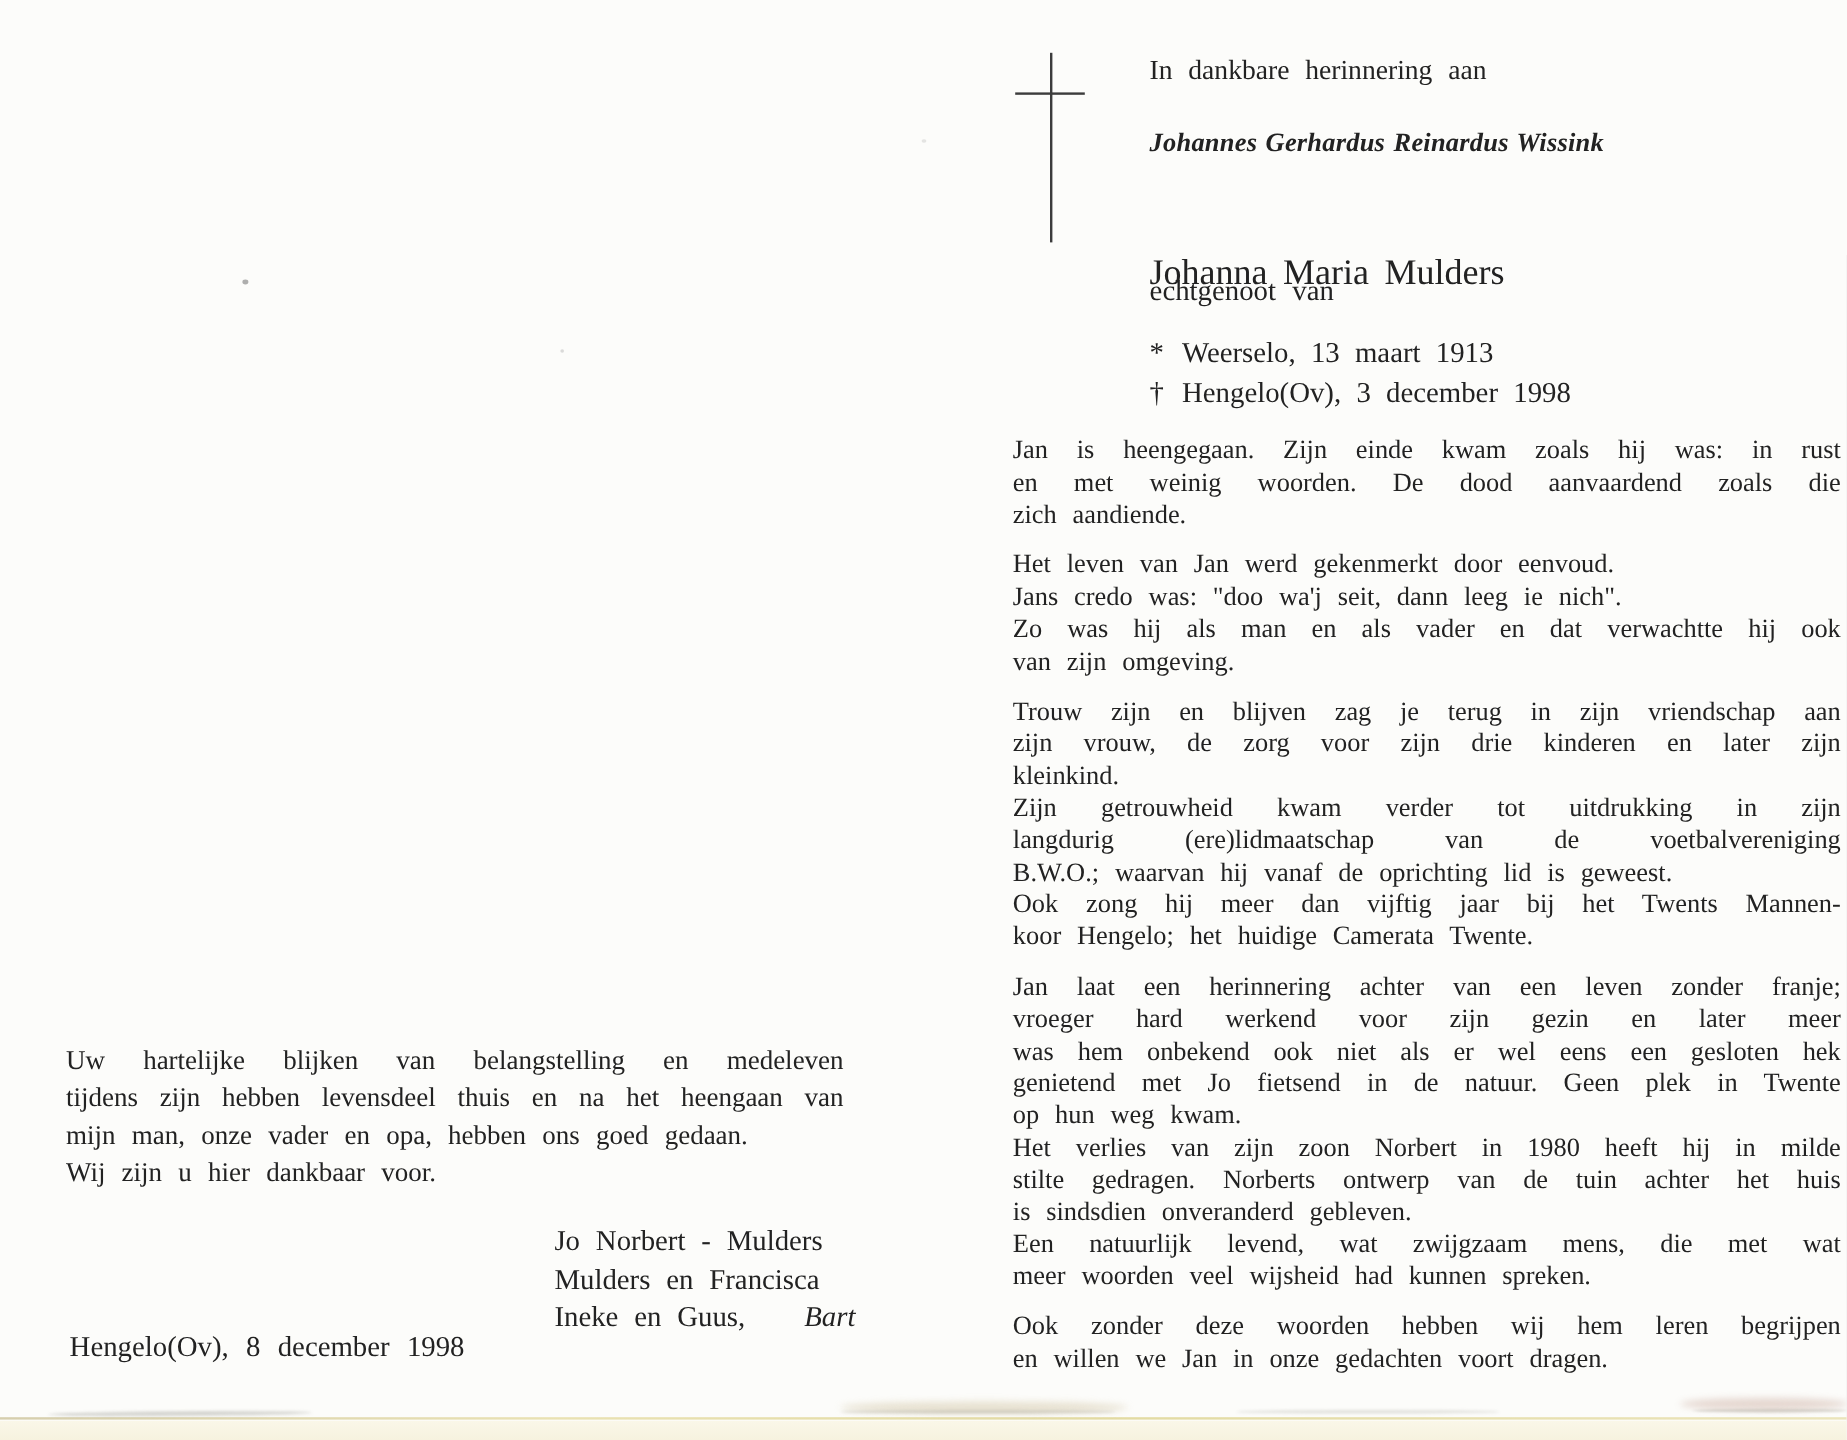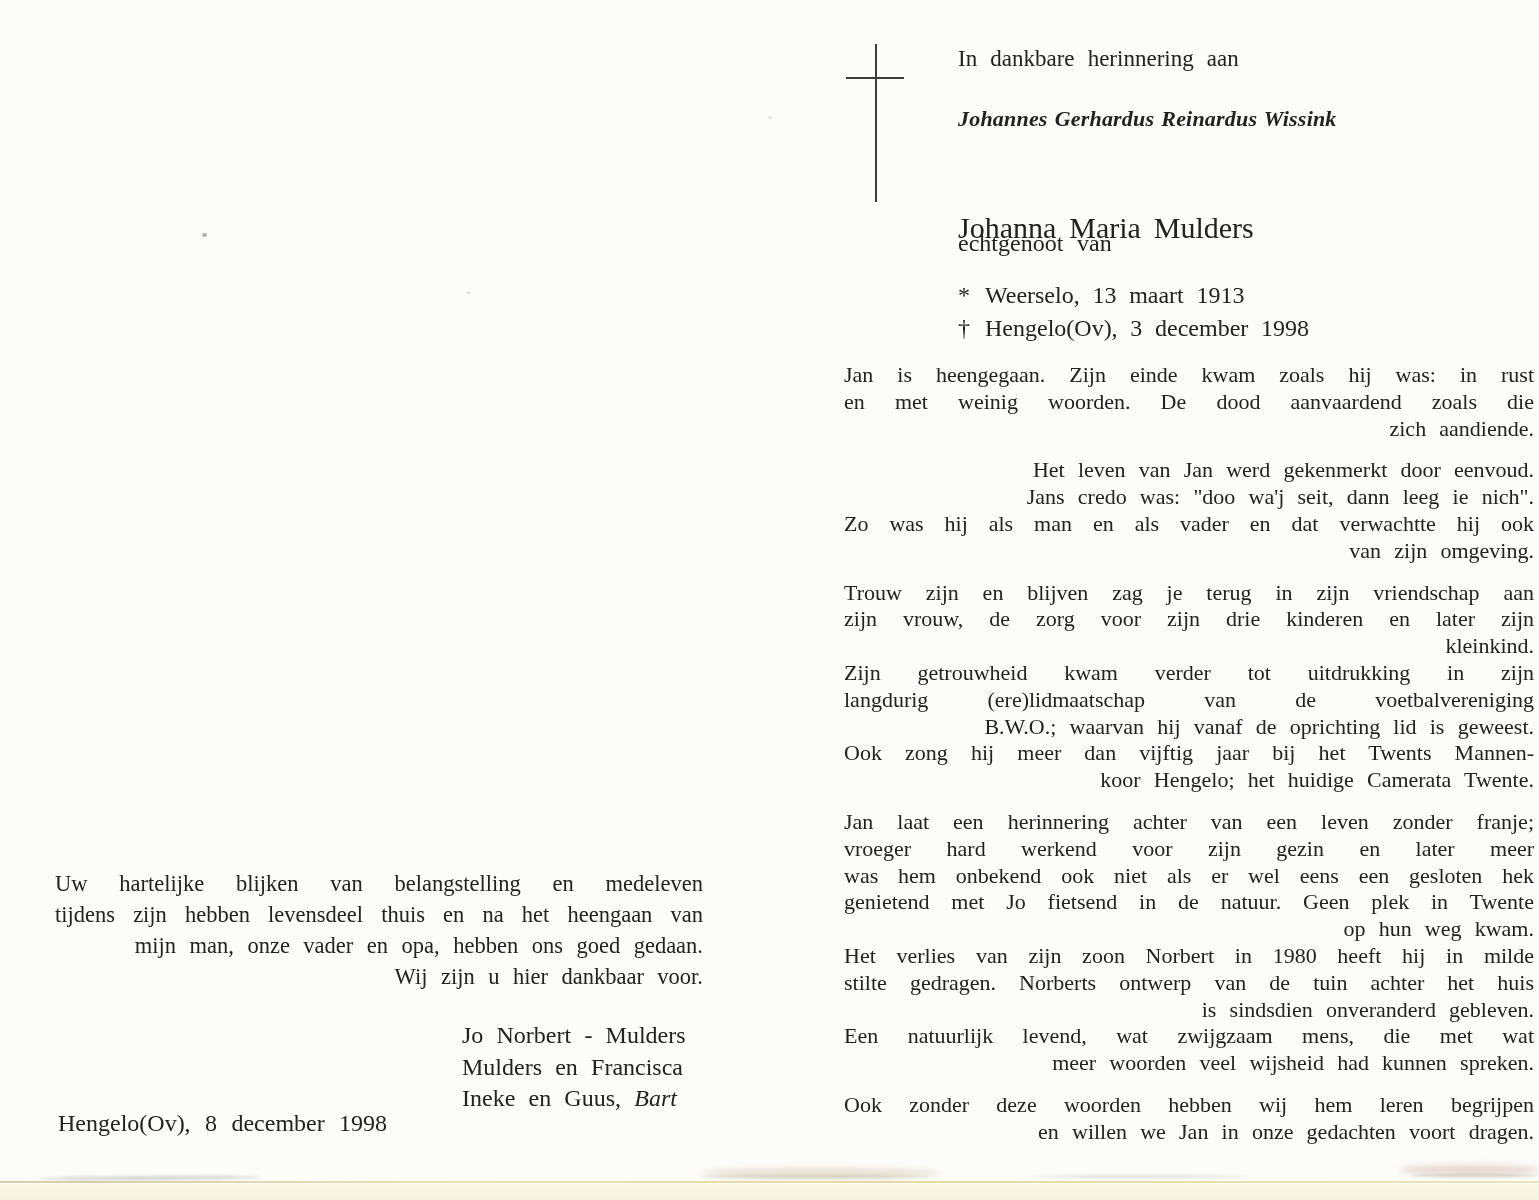--- a/index.html
+++ b/index.html
@@ -21,30 +21,30 @@
 
   .dates { position:absolute; left:958px; top:279px; font-size:24px; line-height:32.5px; word-spacing:0.28em; }
   .date-row { display:flex; }
   .date-sym { width:27px; flex:0 0 27px; }
 
   .right-body {
     position:absolute; left:844px; top:362px; width:690px;
     font-size:22px; line-height:26.8px;
   }
   .right-body .block { margin-bottom:15px; }
-  .tline { word-spacing:0.35em;text-align:right; }
+  .tline { word-spacing:0.35em; }
   .tline.just { text-align:justify; text-align-last:justify; }
 
   
   .condolence {
     position:absolute; left:55px; top:868px; width:648px;
     font-size:22.5px; line-height:31px;
   }
   .signature { position:absolute; left:462px; top:1020px; font-size:24px; line-height:31.5px; word-spacing:0.3em; }
-  .sig-italic { font-style:italic; }
+  .sig-italic { font-style:italic;margin-left:36px; }
   .dateline  { position:absolute; left:58px; top:1110px; font-size:24px; word-spacing:0.35em; }
 
   
   .bottom-strip { position:absolute; left:0; top:1184px; width:1539px; height:16px;
                   background:linear-gradient(#faf7e8, #f6f2df); }
   .edge-line { position:absolute; left:0; top:1181px; width:1539px; height:2px;
                background:linear-gradient(90deg,#cfc6a0,#e6dda6 30%,#ded593 60%,#e8e0b0); opacity:.85; }
   .smudge { position:absolute; border-radius:50%; }
   .smudge.s1 { left:40px;   top:1176px; width:220px; height:4px; background:#9a9a92; opacity:.40; filter:blur(1.5px); transform:rotate(-.4deg); }
   .smudge.s2 { left:700px;  top:1168px; width:240px; height:10px; background:#d6cbae; opacity:.55; filter:blur(3px); }

